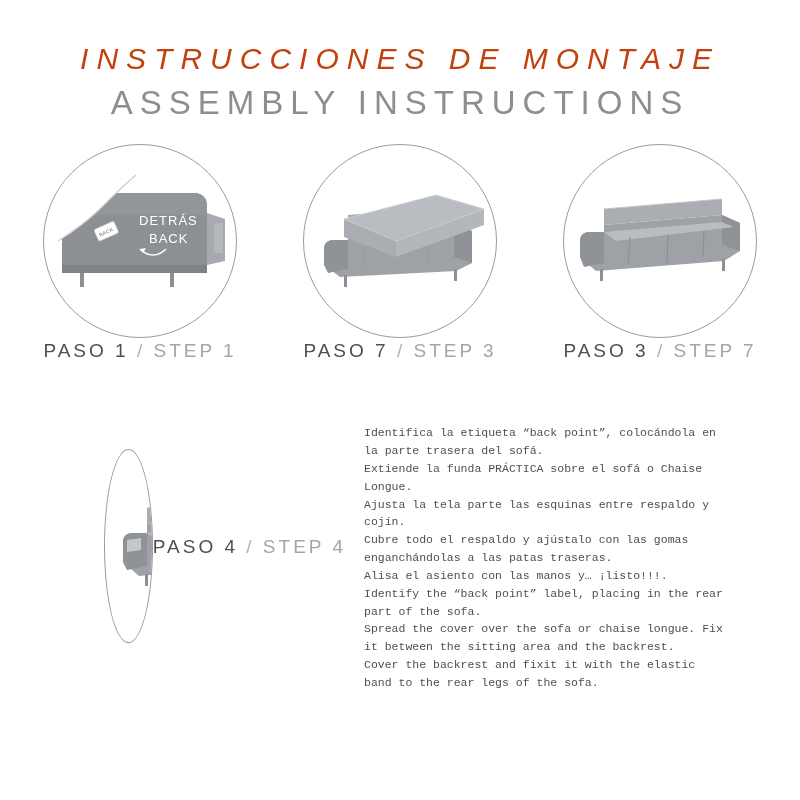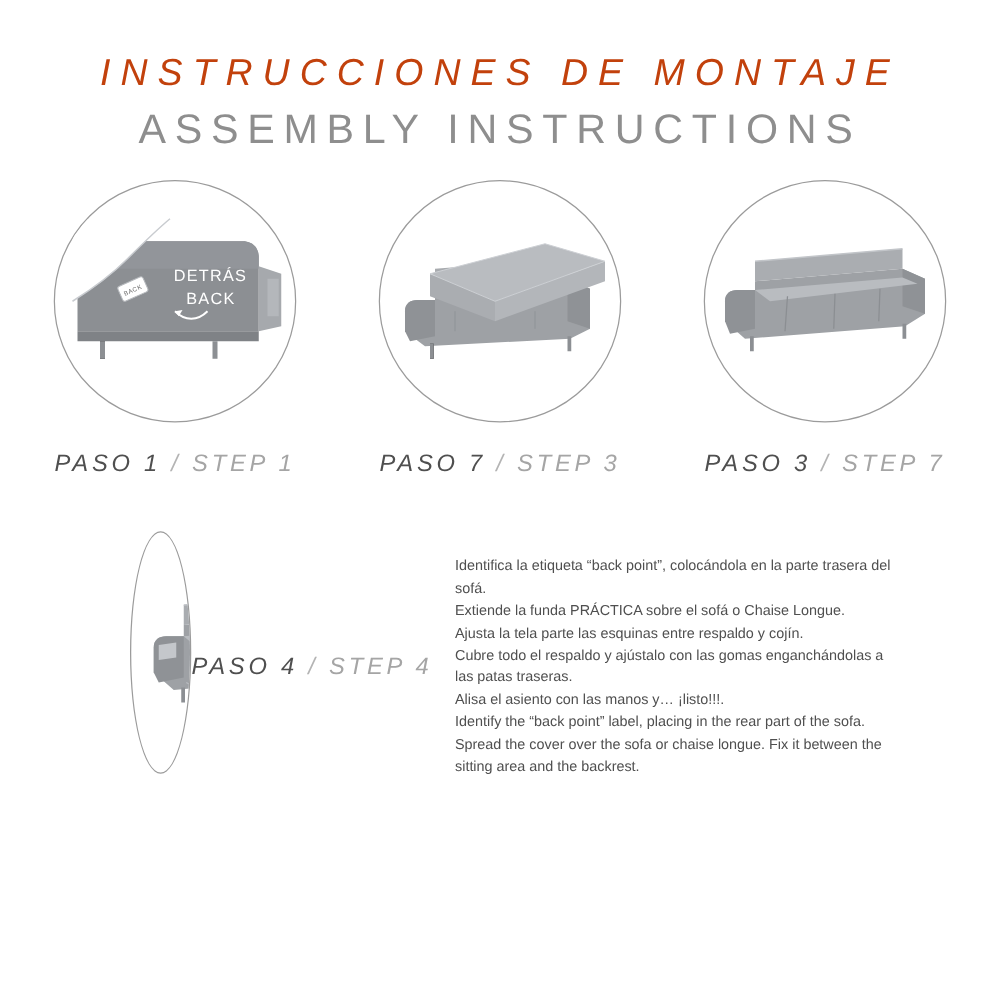--- a/index.html
+++ b/index.html
@@ -56,25 +56,24 @@
   .circle {
     width: 192px;
     height: 192px;
     border-radius: 50%;
     border: 1px solid #9b9b9b;
     position: relative;
     overflow: hidden;
     background: #ffffff;
   }
   .step-caption {
-    margin-top: 23px;
+    margin-top: 2px;
     font-size: 19px;
     letter-spacing: 3px;
     white-space: nowrap;
-    font-style: italic;
   }
   .cap-es { color: #4f4f4f; }
   .cap-sep { color: #b4b4b4; }
   .cap-en { color: #a5a5a5; }
 
   
   .lower {
     display: flex;
     margin-top: 38px;
     padding-left: 104px;
@@ -90,21 +89,21 @@
     width: 360px;
     padding-top: 24px;
   }
   .para {
     font-size: 11.5px;
     line-height: 1.55;
     color: #4f4f4f;
   }
   .para.en {
   }
-  .para div { white-space: normal; }
+  .para div { white-space: normal; font-family: Liberation Mono, monospace; }
 
   svg { display: block; }
   .lbl {
     font-family: "Liberation Sans", sans-serif;
     fill: #ffffff;
     font-size: 13px;
     letter-spacing: 1px;
   }
   .tag-lbl {
     font-family: "Liberation Sans", sans-serif;
@@ -264,16 +263,17 @@
     <div class="para es">
       <div>Identifica la etiqueta “back point”, colocándola en la parte trasera del sofá.</div>
       <div>Extiende la funda PRÁCTICA sobre el sofá o Chaise Longue.</div>
       <div>Ajusta la tela parte las esquinas entre respaldo y cojín.</div>
       <div>Cubre todo el respaldo y ajústalo con las gomas enganchándolas a las patas traseras.</div>
       <div>Alisa el asiento con las manos y… ¡listo!!!.</div>
     </div>
     <div class="para en">
       <div>Identify the “back point” label, placing in the rear part of the sofa.</div>
       <div>Spread the cover over the sofa or chaise longue. Fix it between the sitting area and the backrest.</div>
+      <div>Cover the backrest and fixit it with the elastic band to the rear legs of the sofa.</div>
     </div>
   </div>
 
 </div>
 
 </body></html>

